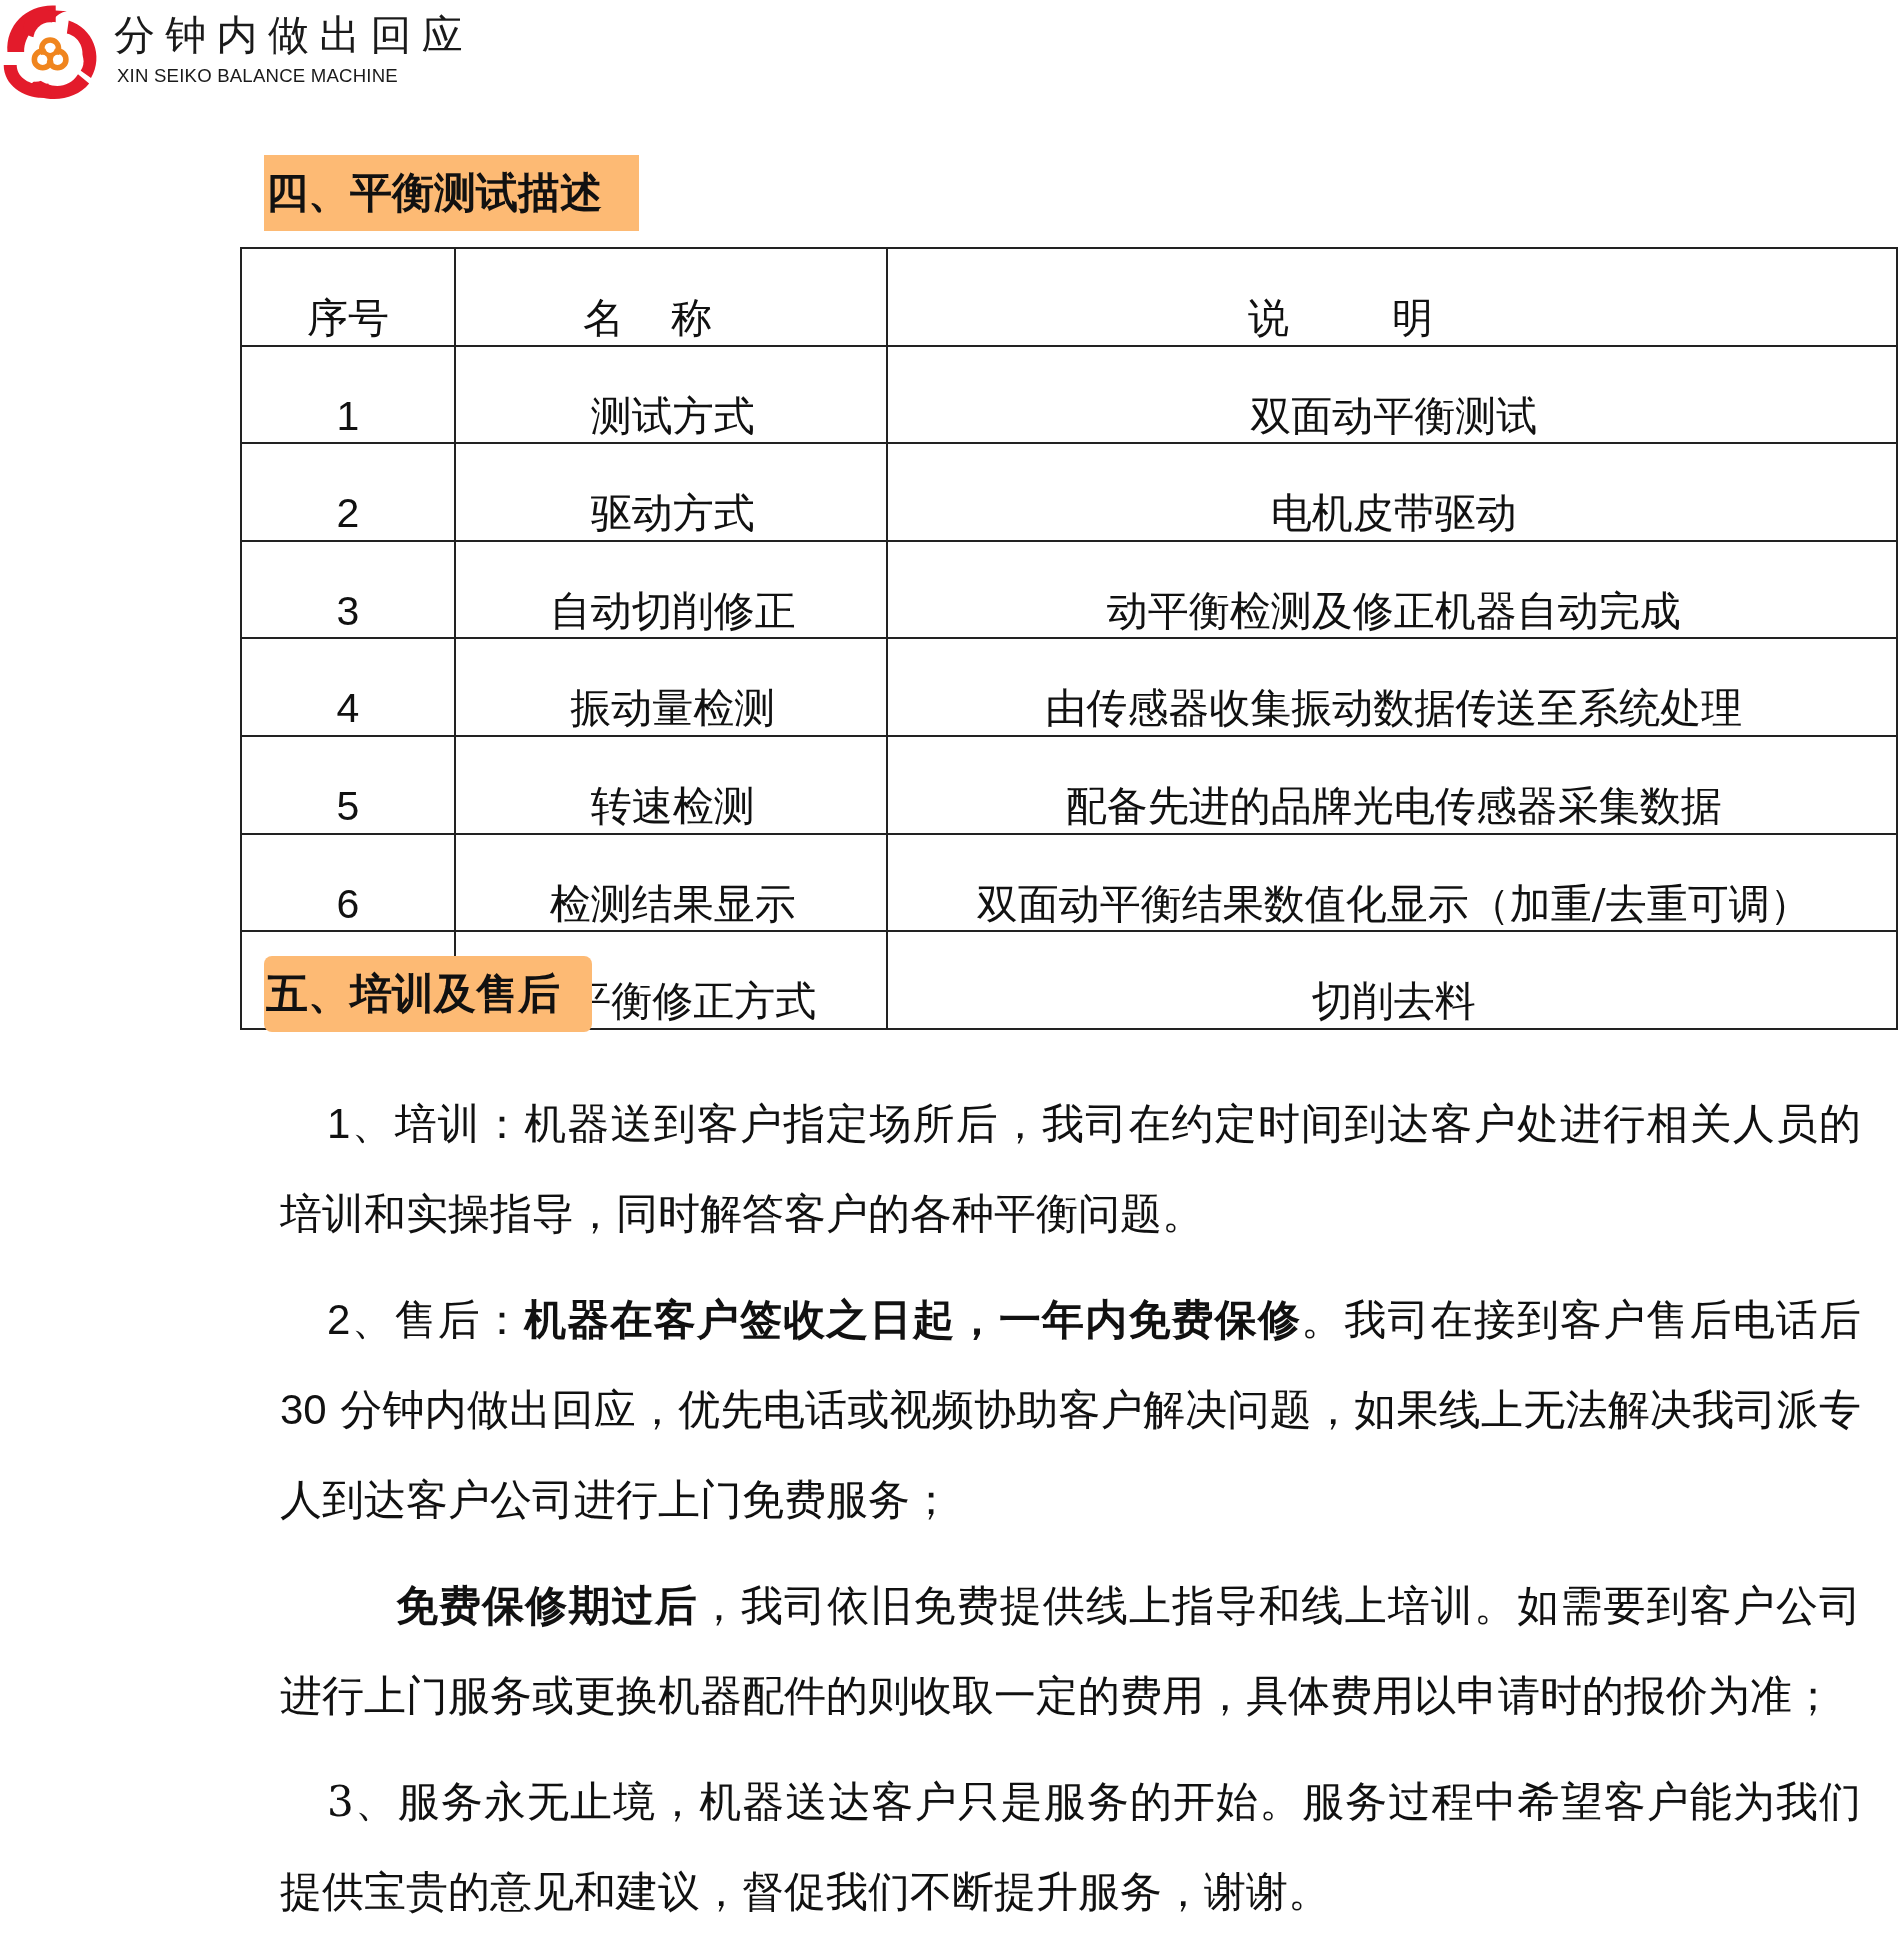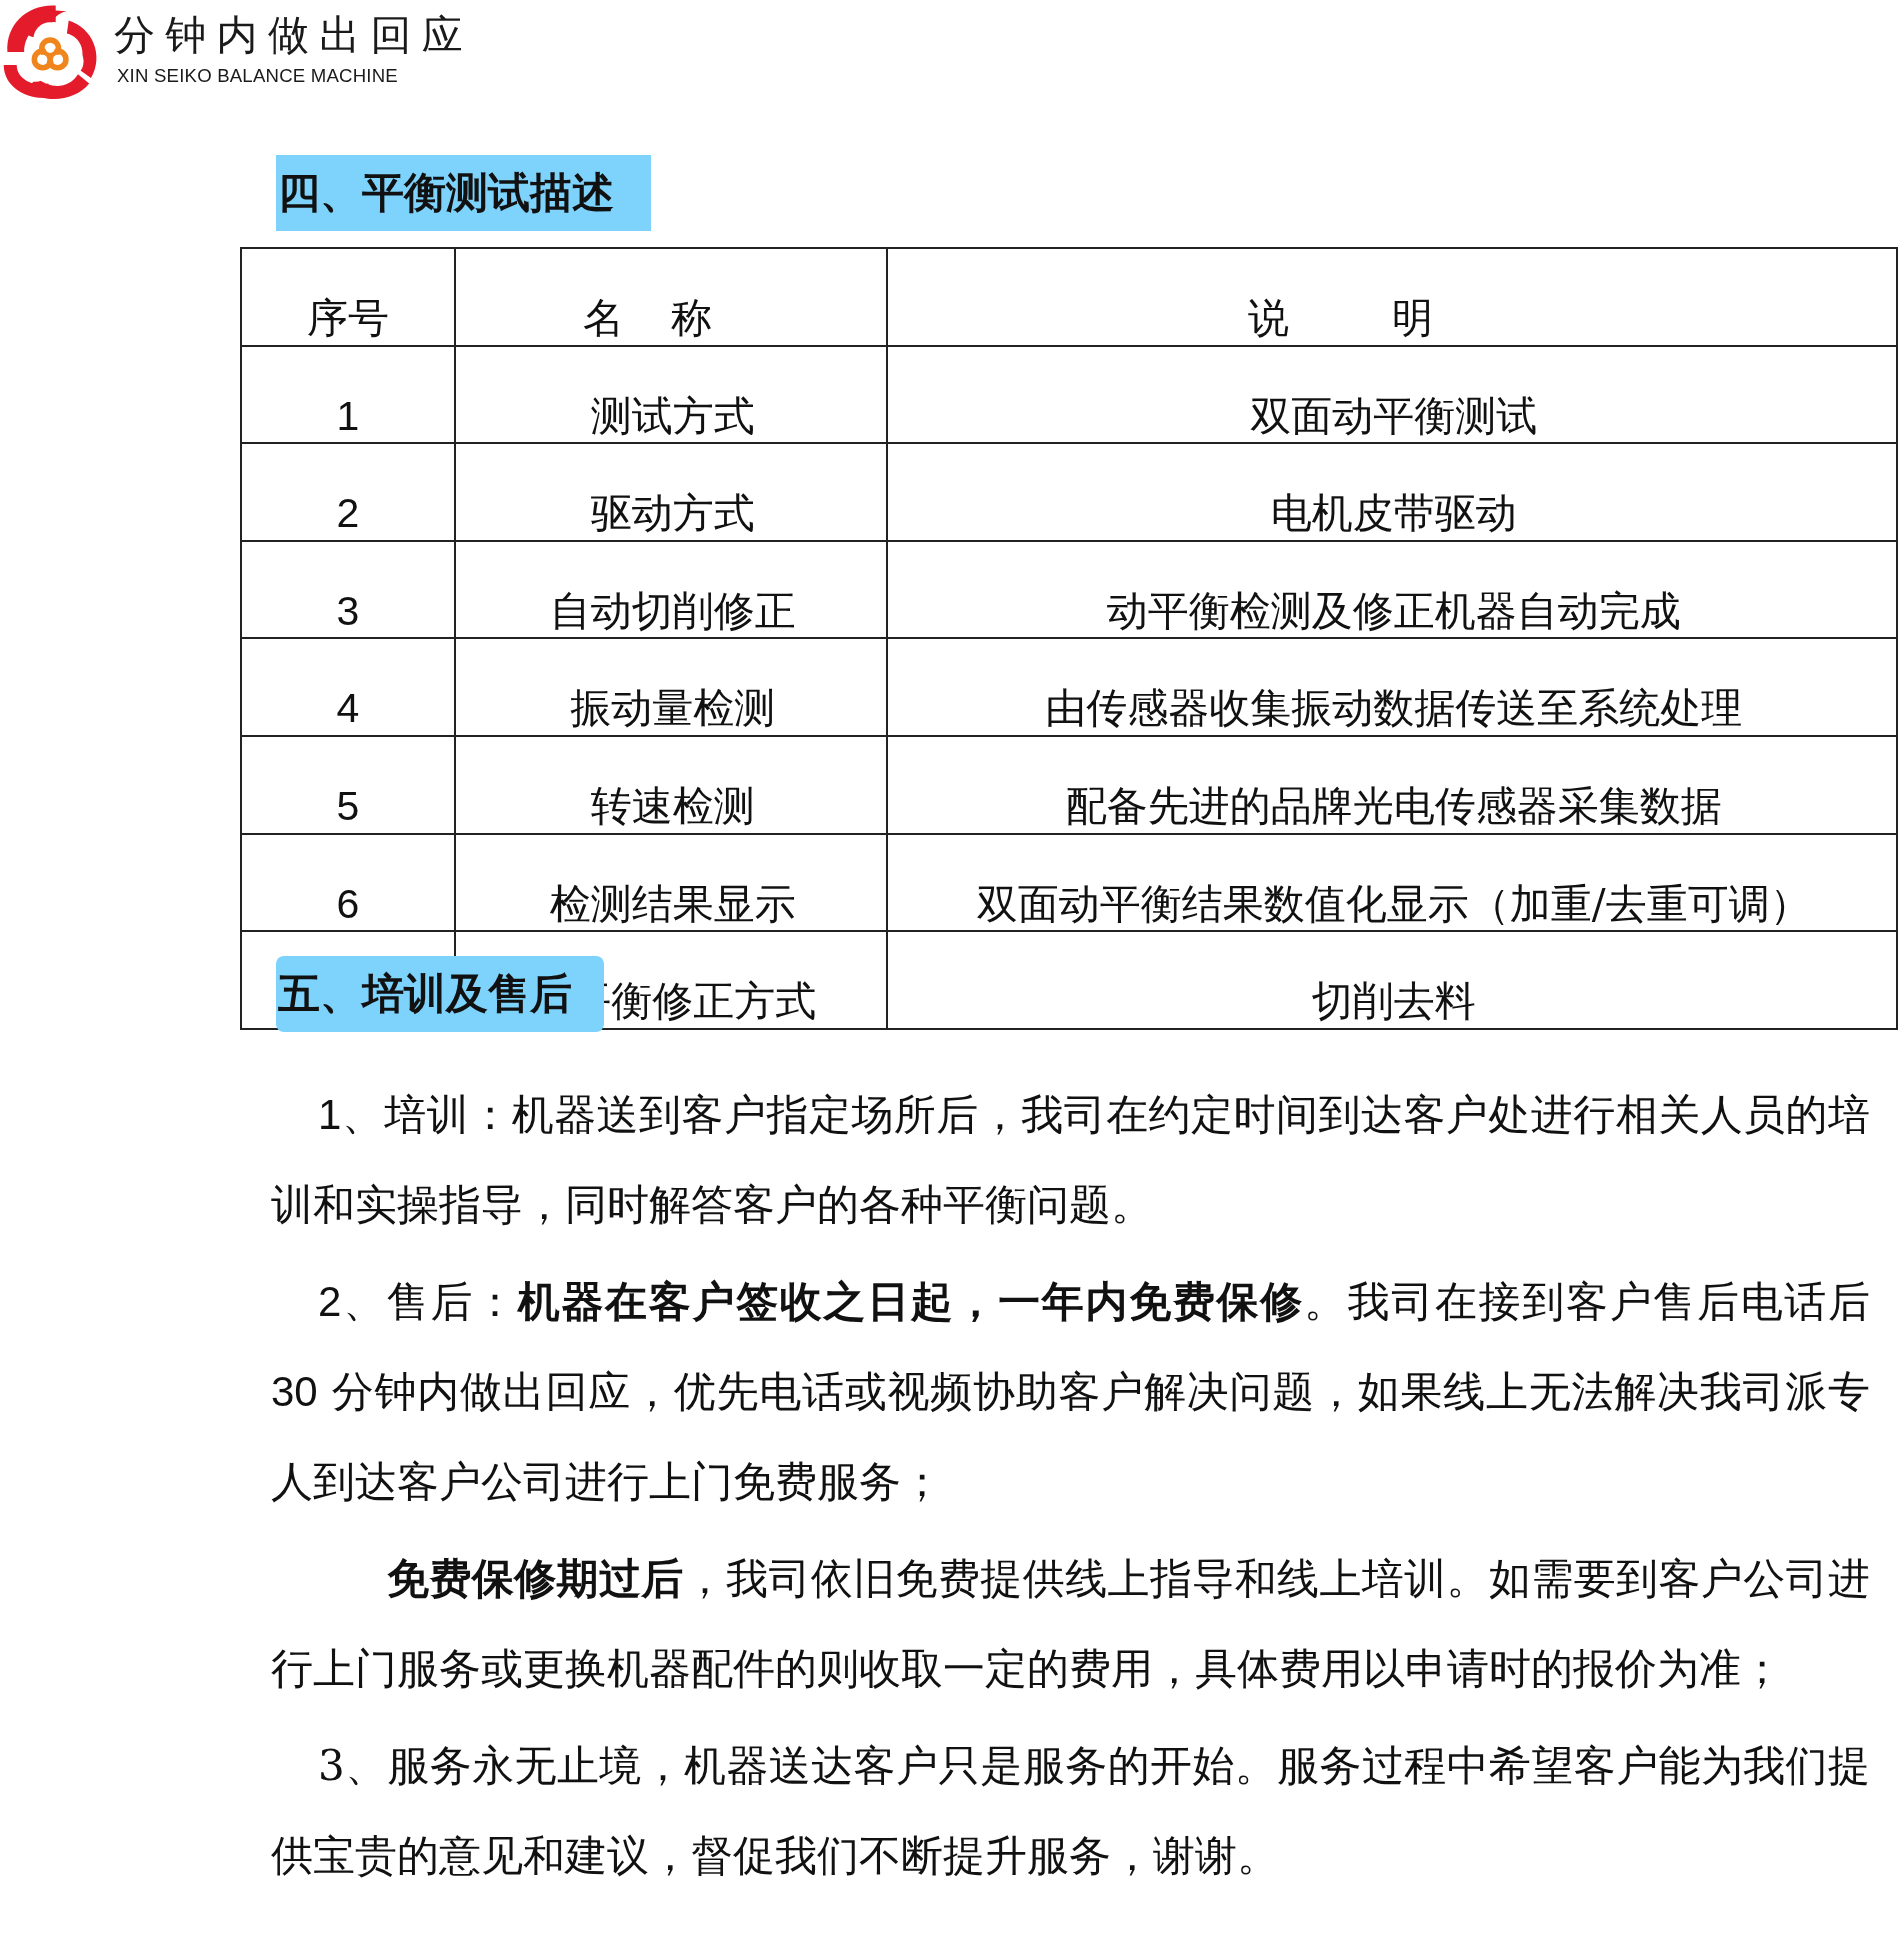--- a/index.html
+++ b/index.html
@@ -3,36 +3,36 @@
 <meta charset="utf-8">
 <style>
   html, body { margin:0; padding:0; background:#ffffff; }
   body { width:1901px; height:1941px; position:relative; overflow:hidden;
          font-family:"DejaVu Serif","Liberation Serif",serif; color:#111; }
   .logo { position:absolute; left:0; top:0; width:104px; height:104px; }
   .brand-cn { position:absolute; left:114px; top:11.2px; font-family:"DejaVu Sans","Liberation Sans",sans-serif;
               font-size:41px; letter-spacing:10.3px; color:#1a1a1a; line-height:48px; white-space:nowrap; }
   .brand-en { position:absolute; left:117px; top:65px; font-family:"Liberation Sans","DejaVu Sans",sans-serif;
               font-size:18.6px; color:#1a1a1a; line-height:22.4px; white-space:nowrap; letter-spacing:0.2px; }
-  .heading { position:absolute; left:276px; background:#7dd3fc; height:76px;
+  .heading { position:absolute; left:264px; background:#fdba74; height:76px;
              font-family:"DejaVu Sans","Liberation Sans",sans-serif; font-weight:bold; font-size:42px;
              line-height:76px; padding:0 1.9px; white-space:nowrap; color:#111; }
   #h4 { top:155px; width:371px; }
   #h5 { top:956px; width:324px;border-radius:8px; }
   table.spec { position:absolute; left:240px; top:247px; width:1656px; border-collapse:collapse; table-layout:fixed; }
   table.spec td, table.spec th { border:2.3px solid #222; height:73px; padding:17px; font-weight:normal;
              font-size:41px; line-height:41px; vertical-align:bottom; padding-bottom:5.6px; white-space:nowrap; }
   table.spec col.c1 { width:214px; } table.spec col.c2 { width:432px; } table.spec col.c3 { width:1010px; }
   th.h1 { text-align:center; }
   th.h2 { text-align:center; letter-spacing:47px; padding-left:47px;border-radius:17px; }
   th.h3 { text-align:center; letter-spacing:103px; padding-left:103px; }
   td.num { text-align:center; font-family:"Liberation Sans","DejaVu Sans",sans-serif; font-size:41px; }
   td.name, td.desc { padding-left:20.5px !important; text-align:center; }
   .body { position:absolute; left:264px; top:1063px; width:1613px; font-size:42px; line-height:90px; color:#111; }
-  .body p { margin:7px; text-align:justify; }
+  .body p { margin:16px; text-align:justify; }
   .ind1 { text-indent:47px; }
   .ind2 { text-indent:116px; }
   .b { font-family:"DejaVu Sans","Liberation Sans",sans-serif; font-weight:bold; }
   .sans { font-family:"Liberation Sans","DejaVu Sans",sans-serif; }
 </style>
 </head>
 <body>
 
 <div class="logo">
   <svg width="104" height="104" viewBox="0 0 112 112">

